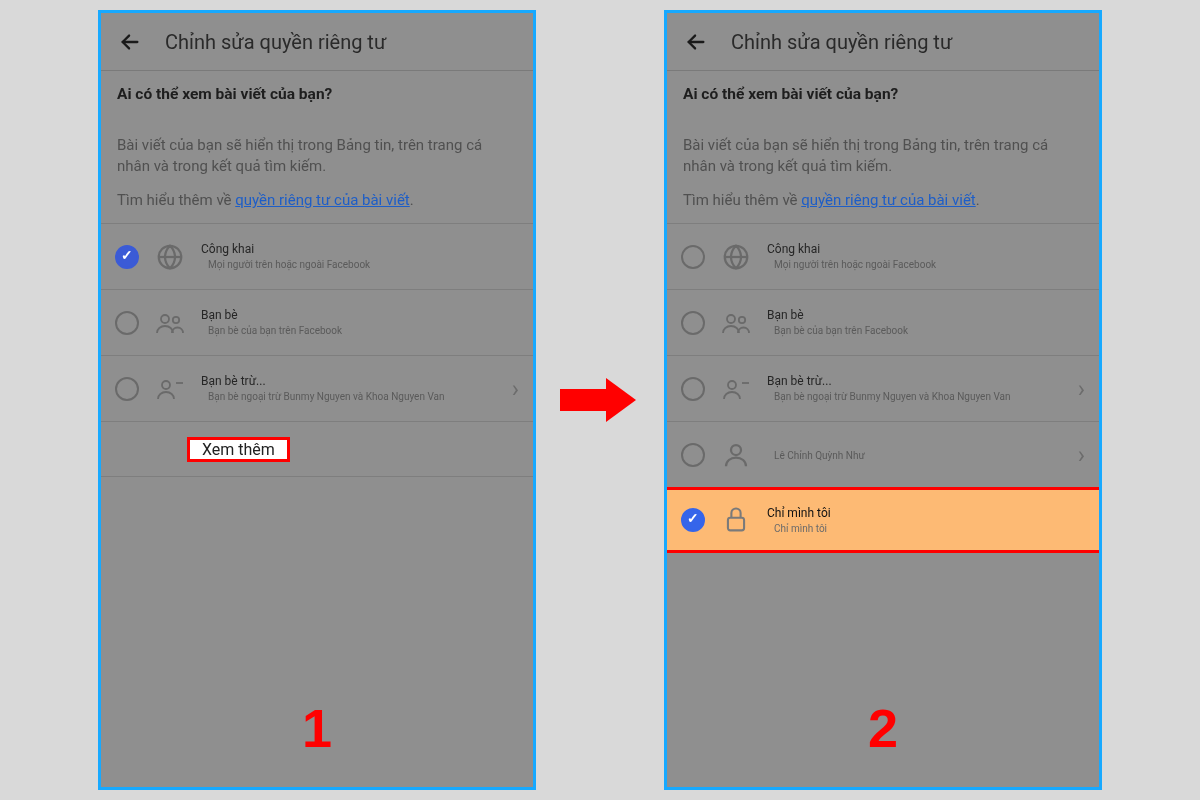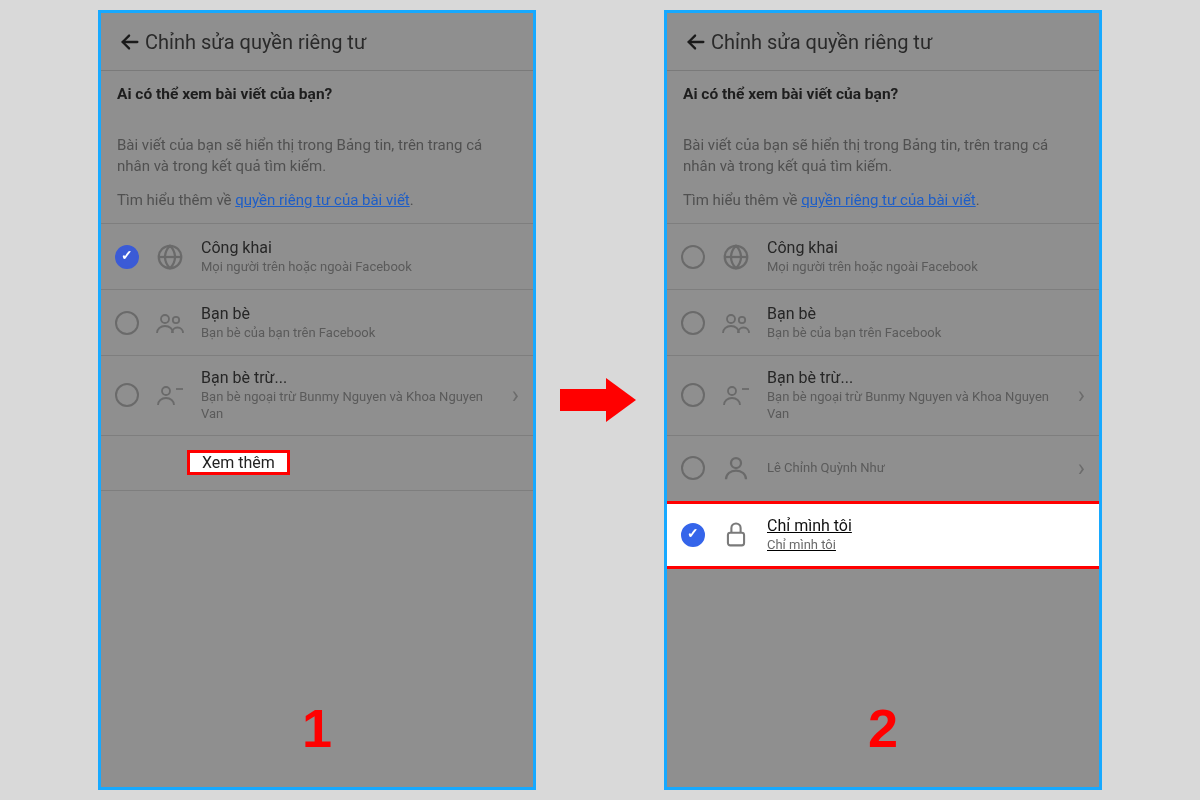--- a/index.html
+++ b/index.html
@@ -68,21 +68,21 @@
   .hdr .back {
     width: 30px;
     height: 30px;
     display: flex;
     align-items: center;
     justify-content: center;
     color: #1a1a1a;
     font-size: 22px;
   }
   .hdr .title {
-    margin-left: 0;
+    margin-left: 20px;
     font-size: 20px;
     color: #2a2a2a;
   }
   
   .intro {
     padding: 14px 16px 14px 16px;
   }
   .intro .q {
     font-weight: 700;
     font-size: 15.5px;
@@ -140,29 +140,30 @@
     width: 34px;
     height: 34px;
     margin: 0 14px 0 14px;
     display: flex;
     align-items: center;
     justify-content: center;
     color: #6a6a6a;
   }
   .opt .txt { flex: 1; }
   .opt .lbl {
-    font-size: 16px;
+    font-size: 12px;
     color: #262626;
     line-height: 1.25;
   }
   .opt .sub {
-    font-size: 13px;
+    font-size: 10px;
     color: #5a5a5a;
     line-height: 1.3;
     margin-top: 1px;
+    margin-left: 7px;
   }
   .opt .chev {
     font-size: 24px;
     color: #6c6c6c;
     padding: 0 2px 0 6px;
   }
   
   .see-more {
     border-top: 1px solid #7e7e7e;
     border-bottom: 1px solid #7e7e7e;
@@ -173,24 +174,23 @@
   }
   .see-more .btn {
     background: #ffffff;
     border: 3px solid #ff0000;
     padding: 0 12px;
     font-size: 16px;
     color: #222;
   }
   
   .opt.highlighted {
-    background: #ffffff;
+    background: #fdba74;
     border-top: 3px solid #ff0000;
     border-bottom: 3px solid #ff0000;
-    text-decoration: underline;
   }
   .opt.highlighted .radio.sel { background:#3565ea; border-color:#3565ea; }
   .opt.highlighted .lbl { color:#111; }
   .opt.highlighted .sub { color:#6a6a6a; }
   
   .stepnum {
     position: absolute;
     bottom: 28px;
     left: 0;
     right: 0;

